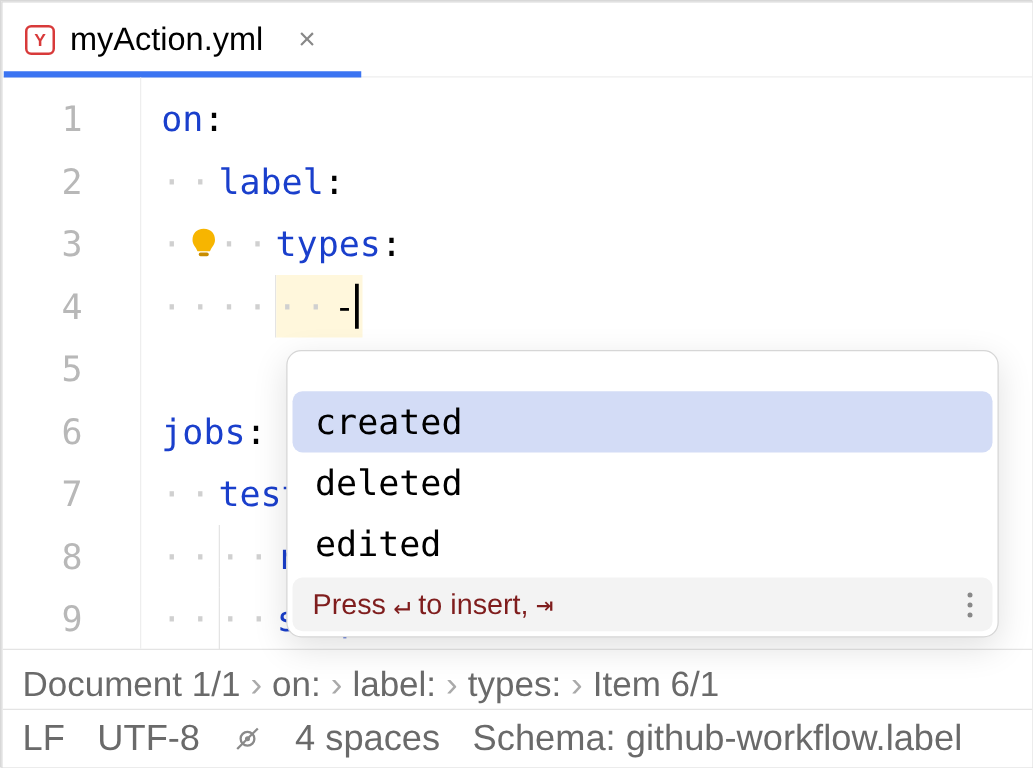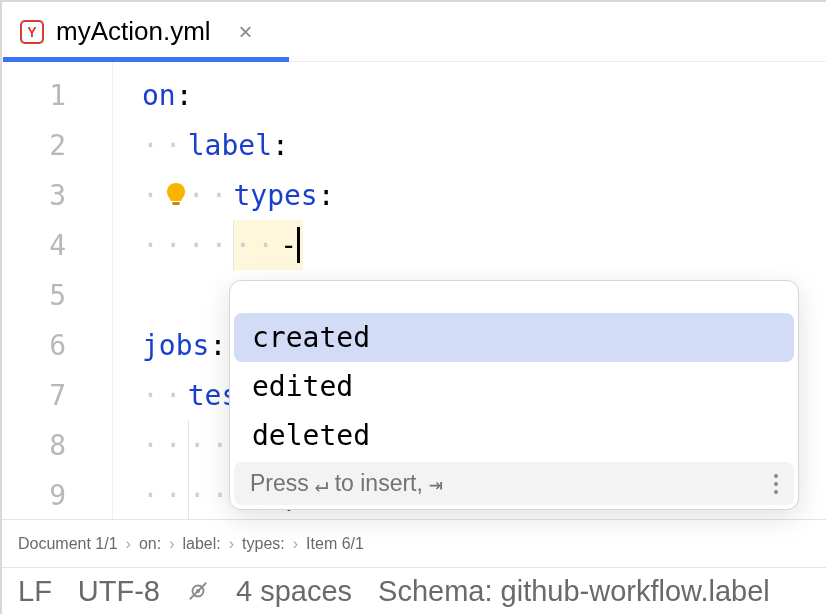--- a/index.html
+++ b/index.html
@@ -80,21 +80,20 @@
     position: relative;
     border-left: 1px solid #eee;
     padding-left: 16px;
   }
   .code-line {
     height: 50px;
     display: flex;
     align-items: center;
     white-space: pre;
     position: relative;
-    margin-left: 13px;
   }
   .ws-dot { color: #d0d0d0; letter-spacing: 6px; }
   .key { color: #1a3fcc; }
   .colon { color: #000; }
   .dash { color: #000; }
   .guide { display:inline-block; border-left: 1px solid #e4e4e4; height: 50px; }
   
   .cursor-seg {
     display: inline-flex;
     align-items: center;
@@ -142,37 +141,37 @@
     display: flex;
     align-items: center;
     justify-content: space-between;
     background: #f3f3f3;
     padding: 8px 16px;
     border-radius: 8px;
     margin-top: 2px;
   }
   .popup-hint {
     font-size: 23px;
-    color: #737373;
+    color: #7f1d1d;
     display: flex; align-items: center; gap: 6px;
   }
   .popup-hint .sym { font-family: ui-monospace, Menlo, monospace; }
   .kebab {
     display: flex; flex-direction: column; gap: 4px;
   }
   .kebab span { width:4px; height:4px; background:#888; border-radius:50%; }
 
   
   .crumbs {
     height: 48px;
     border-top: 1px solid #e4e4e4;
-    display: flex; align-items: center;
-    font-size: 16px;
+    display: flex; 
+    font-size: 28px;
     color: #6a6a6a;
-    padding: 0 16px;
+    padding: 12px 16px;
     gap: 8px;
   }
   .chev { color: #aaa; }
 
   
   .status {
     height: 47px;
     border-top: 1px solid #e4e4e4;
     display: flex; align-items: center;
     font-size: 29px;
@@ -248,22 +247,22 @@
     </div>
 
     <div class="code-line">
       <span class="ws-dot">··</span><span class="guide"></span><span class="ws-dot">··</span><span class="key">steps</span><span class="colon">:</span>
     </div>
   </div>
 </div>
 
 <div class="popup">
   <div class="popup-item selected">created</div>
+  <div class="popup-item">deleted</div>
   <div class="popup-item">edited</div>
-  <div class="popup-item">deleted</div>
   <div class="popup-footer">
     <span class="popup-hint">
       <span>Press</span>
       <span class="sym">↵</span>
       <span>to insert,</span>
       <span class="sym">⇥</span>
     </span>
     <span class="kebab">
         <span></span>
         <span></span>

